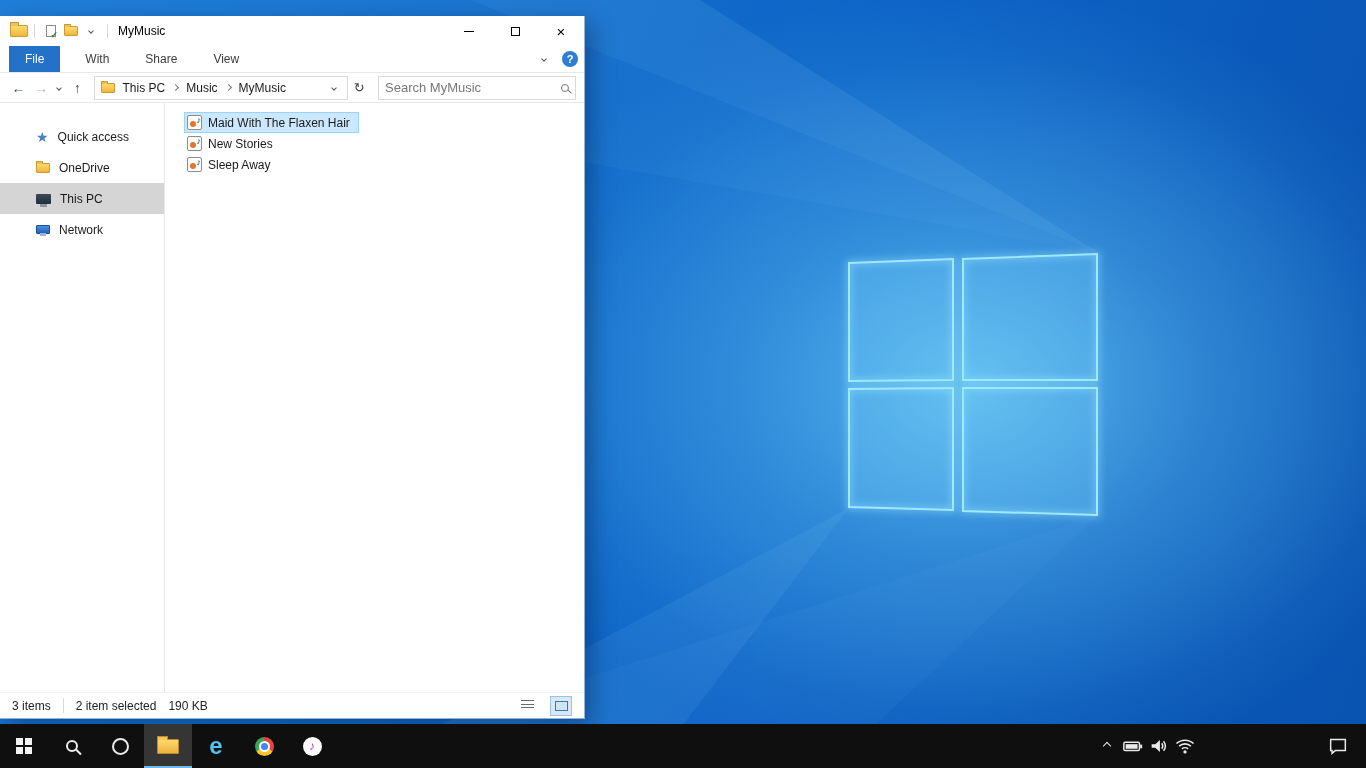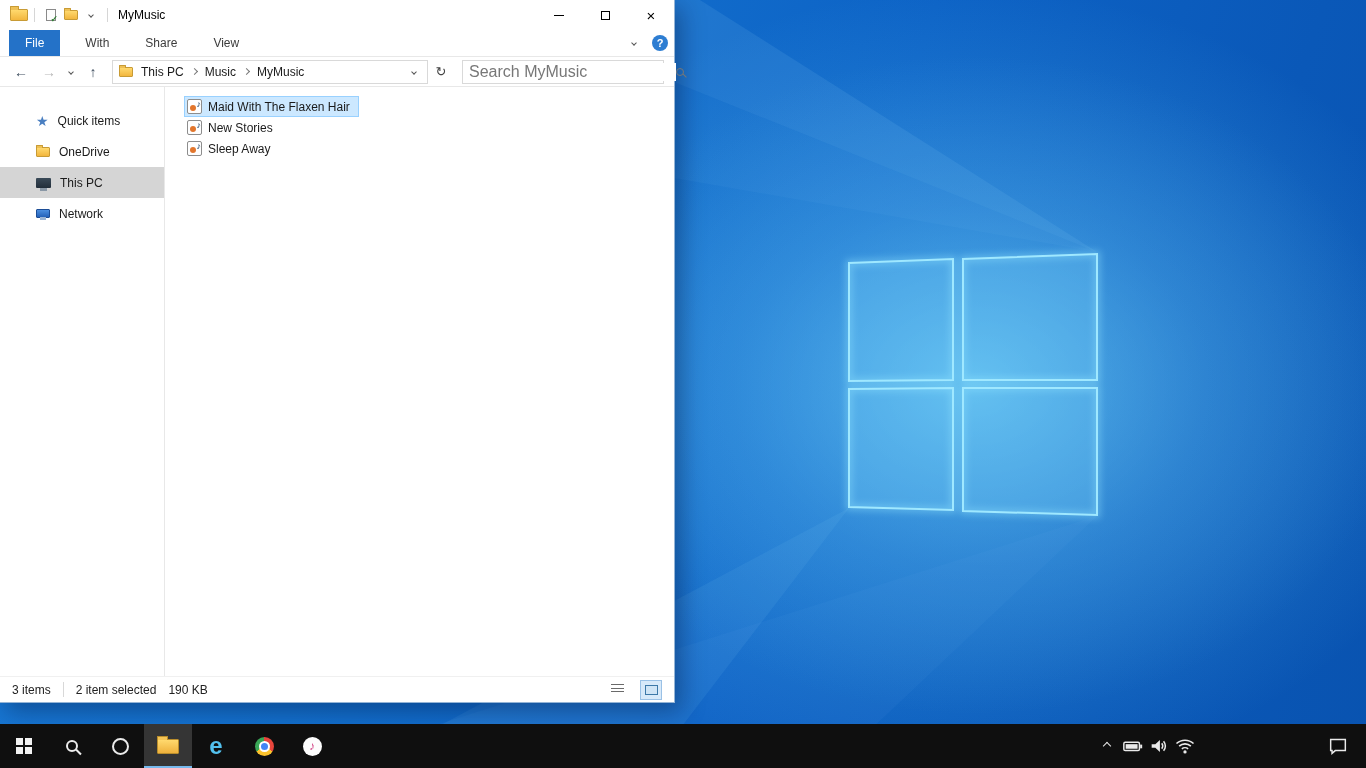--- a/index.html
+++ b/index.html
@@ -5,21 +5,21 @@
   * { margin:0; padding:0; box-sizing:border-box; }
   html,body { width:1366px; height:768px; overflow:hidden; font-family:"Liberation Sans", sans-serif; }
   .desktop { position:relative; width:1366px; height:768px; overflow:hidden;
     background:
       radial-gradient(820px 640px at 71% 50%, rgba(96,200,246,.50), rgba(96,200,246,0) 62%),
       linear-gradient(108deg, #1a7ad6 0%, #1370cd 32%, #0d63c6 58%, #0a58b8 82%, #0953b0 100%);
   }
   .wallpaper { position:absolute; inset:0; }
 
   
-  .window { position:absolute; left:0; top:0; width:675px; height:703px; background:#fff;
+  .window { position:absolute; left:0; top:16px; width:585px; height:703px; background:#fff;
     display:flex; flex-direction:column; border:1px solid #94b4d6; border-left:none; border-top:none;
     box-shadow:6px 8px 22px rgba(0,10,40,.35); font-size:12px; color:#1a1a1a; }
 
   .titlebar { height:30px; display:flex; align-items:center; padding:0 0 0 10px; background:#fff; flex:0 0 auto; }
   .vsep { width:1px; height:14px; background:#d6d6d6; margin:0 6px; }
   .title { margin-left:4px; font-size:12px; color:#000; }
   .win-controls { margin-left:auto; display:flex; height:100%; }
   .wc { width:46px; height:100%; border:none; background:transparent; display:flex; align-items:center; justify-content:center; font-size:15px; color:#000; cursor:default; }
   .min-glyph { display:inline-block; width:10px; border-top:1px solid #000; }
   .max-glyph { display:inline-block; width:9px; height:9px; border:1px solid #000; }
@@ -51,21 +51,21 @@
   .addressbar { height:30px; display:flex; align-items:center; padding:0 8px; gap:2px; border-bottom:1px solid #e8e8e8; flex:0 0 auto; }
   .navbtn { border:none; background:transparent; width:26px; height:24px; font-size:14px; color:#3b4b5c; display:flex; align-items:center; justify-content:center; }
   .navbtn.disabled { color:#b8b8b8; }
   .navbtn.tiny { width:14px; }
   .navbtn.refresh { width:22px; color:#444; font-size:13px; }
   .address-box { width:316px; height:24px; border:1px solid #d9d9d9; background:#fff; display:flex; align-items:center; gap:6px; padding:0 4px 0 6px; margin-left:4px; }
   .crumb { padding:2px 2px; color:#1a1a1a; white-space:nowrap; }
   .addr-spacer { flex:1; }
   .addr-drop { border:none; background:transparent; width:18px; display:flex; align-items:center; justify-content:center; }
   .search-box { width:202px; height:24px; border:1px solid #d9d9d9; background:#fff; display:flex; align-items:center; margin-left:8px; padding:0 6px; }
-  .search-box input { flex:1; border:none; outline:none; font-size:16px; color:#333; font-family:"Liberation Sans",sans-serif; }
+  .search-box input { flex:1; border:none; outline:none; font-size:13px; color:#333; font-family:"Liberation Sans",sans-serif; }
   .search-box input::placeholder { color:#777; opacity:1; }
   .mag-icon { position:relative; width:8px; height:8px; border:1.4px solid #777; border-radius:50%; flex:0 0 auto; }
   .mag-icon::after { content:""; position:absolute; width:5px; height:1.4px; background:#777; transform:rotate(45deg); right:-4px; bottom:-2px; }
 
   .win-body { flex:1; display:flex; min-height:0; }
   .sidebar { width:165px; border-right:1px solid #e8e8e8; padding-top:18px; flex:0 0 auto; }
   .side-item { display:flex; align-items:center; gap:9px; height:31px; padding-left:36px; cursor:default; }
   .side-item.selected { background:#d5d5d5; }
   .star-ic { color:#4a7fc1; font-size:14px; line-height:1; }
   .pc-ic { position:relative; width:15px; height:10px; background:linear-gradient(#3a4a58,#222e3a); border-radius:1px; }
@@ -212,21 +212,21 @@
       <div class="search-box">
         <input type="text" placeholder="Search MyMusic" style="">
         <span class="mag-icon"></span>
       </div>
     </div>
 
     <div class="win-body">
       <aside class="sidebar">
         <div class="side-item">
           <span class="star-ic">★</span>
-          <span>Quick items</span>
+          <span>Quick access</span>
         </div>
         <div class="side-item">
           <span class="folder-icon xs"></span>
           <span>OneDrive</span>
         </div>
         <div class="side-item selected">
           <span class="pc-ic"></span>
           <span>This PC</span>
         </div>
         <div class="side-item">

